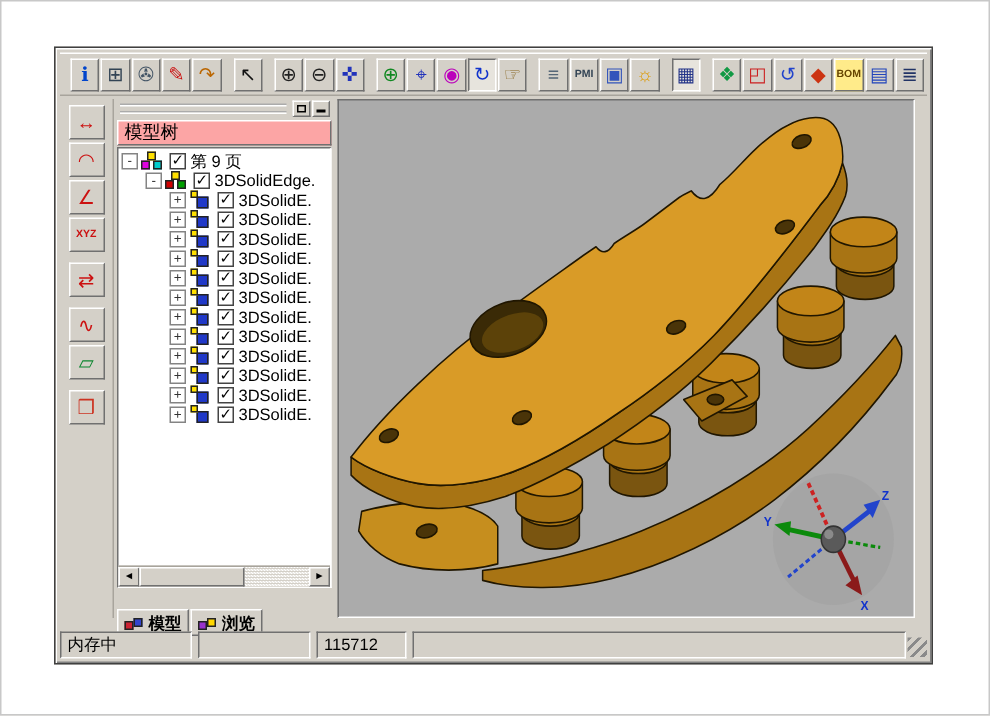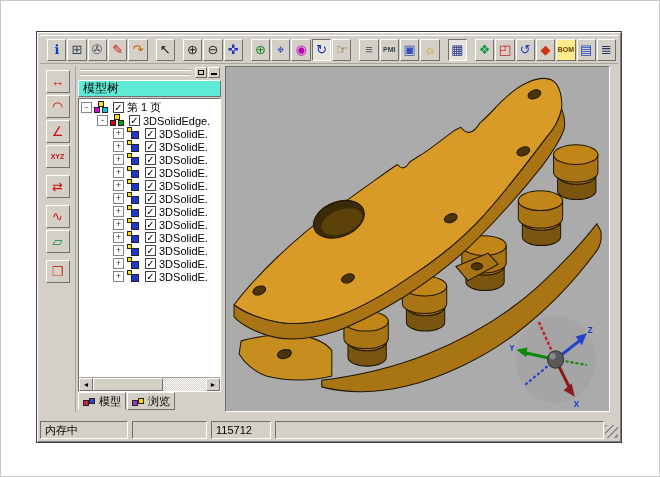--- a/index.html
+++ b/index.html
@@ -29,21 +29,21 @@
   .rail .tbtn{width:24px;height:23px;margin:1px 0;}
   .rail .tbtn.gap{margin-top:6px;margin-left:0;}
   
   .panel{width:143px;display:flex;flex-direction:column;margin-left:2px;min-height:0;}
   .panel-titlebar{height:13px;display:flex;align-items:center;padding:1px 1px 1px 2px;}
   .gripper{flex:1;height:7px;border-top:2px groove #FFFFFF;border-bottom:2px groove #FFFFFF;margin-right:3px;}
   .mini-btn{width:12px;height:11px;background:#D4D0C8;border:1px solid;margin-left:1px;
             border-color:#FFFFFF #707070 #707070 #FFFFFF;position:relative;}
   .mini-btn .sq{position:absolute;left:2px;top:2px;width:6px;height:5px;border:1px solid #000;}
   .mini-btn .bar{position:absolute;left:2px;bottom:2px;width:6px;height:2px;background:#000;}
-  .panel-caption{height:17px;line-height:15px;font-size:12px;padding-left:4px;background:#5eead4;
+  .panel-caption{height:17px;line-height:15px;font-size:12px;padding-left:4px;background:#fca5a5;
                  border:1px solid;border-color:#FFFFFF #707070 #707070 #FFFFFF;margin:1px 0 0 0;}
   .tree-wrap{flex:1;display:flex;flex-direction:column;border:1px solid;min-height:0;
              border-color:#707070 #FFFFFF #FFFFFF #707070;background:#FFFFFF;margin-top:1px;}
   .treebox{flex:1;overflow:hidden;padding:2px 0 0 2px;font-size:11px;}
   .trow{display:flex;align-items:center;height:13px;white-space:nowrap;}
   .expander{width:11px;height:11px;border:1px solid #848484;background:#FFFFFF;color:#333;flex:none;
             font-size:9px;line-height:9px;text-align:center;margin-right:2px;}
   .ni{width:17px;height:13px;position:relative;flex:none;margin-right:2px;}
   .ni b{position:absolute;width:6px;height:6px;border:1px solid #222;}
   .ni.page b:nth-child(1){background:#E000E0;left:0;top:6px;}
@@ -56,21 +56,21 @@
   .ni.part b:nth-child(2){background:#FFE000;left:1px;top:0;width:5px;height:5px;}
   .cbx{width:11px;height:11px;border:1px solid #444;background:#FFFFFF;flex:none;margin-right:3px;
        font-size:10px;line-height:9px;text-align:center;color:#000;}
   .tlabel{overflow:hidden;}
   .hscroll{height:14px;display:flex;background:#D4D0C8;border-top:1px solid #A8A49C;}
   .sarrow{width:14px;height:13px;background:#D4D0C8;border:1px solid;font-size:7px;line-height:11px;
           border-color:#FFFFFF #707070 #707070 #FFFFFF;text-align:center;color:#000;flex:none;}
   .strack{flex:1;background:repeating-conic-gradient(#FFFFFF 0 25%,#D4D0C8 0 50%) 0 0/2px 2px;position:relative;}
   .sthumb{position:absolute;left:0;top:0;height:13px;width:62%;background:#D4D0C8;border:1px solid;
           border-color:#FFFFFF #707070 #707070 #FFFFFF;}
-  .tabs{height:20px;display:flex;padding-top:0;}
+  .tabs{height:20px;display:flex;padding-top:14px;font-weight:bold;}
   .tab{display:flex;align-items:center;height:18px;padding:0 4px;font-size:11px;background:#D4D0C8;
        border:1px solid;border-color:#FFFFFF #707070 #707070 #FFFFFF;margin-right:1px;cursor:default;}
   .tab.active{border-bottom-color:#D4D0C8;}
   .tabicon{width:13px;height:11px;position:relative;margin-right:3px;}
   .tabicon i{position:absolute;width:6px;height:6px;border:1px solid #222;}
   .tabicon.model i:nth-child(1){background:#CC2233;left:0;top:4px;}
   .tabicon.model i:nth-child(2){background:#3344CC;left:6px;top:2px;}
   .tabicon.browse i:nth-child(1){background:#9933CC;left:0;top:4px;}
   .tabicon.browse i:nth-child(2){background:#FFD700;left:6px;top:2px;}
   
@@ -148,21 +148,21 @@
       <div class="tree-wrap" data-name="tree-container">
         <div class="treebox" data-name="model-tree" id="treebox">
             <div class="trow" data-name="tree-row" style="padding-left: 0px;">
               <span class="expander" data-name="tree-expander-icon">-</span>
               <span class="ni page" data-name="page-icon">
                 <b></b>
                 <b></b>
                 <b></b>
               </span>
               <span class="cbx" data-name="visibility-checkbox">✓</span>
-              <span class="tlabel" data-name="tree-item-label">第 1 页</span>
+              <span class="tlabel" data-name="tree-item-label">第 9 页</span>
             </div>
             <div class="trow" data-name="tree-row" style="padding-left: 16px;">
               <span class="expander" data-name="tree-expander-icon">-</span>
               <span class="ni assembly" data-name="assembly-icon">
                 <b></b>
                 <b></b>
                 <b></b>
               </span>
               <span class="cbx" data-name="visibility-checkbox">✓</span>
               <span class="tlabel" data-name="tree-item-label">3DSolidEdge.</span>

